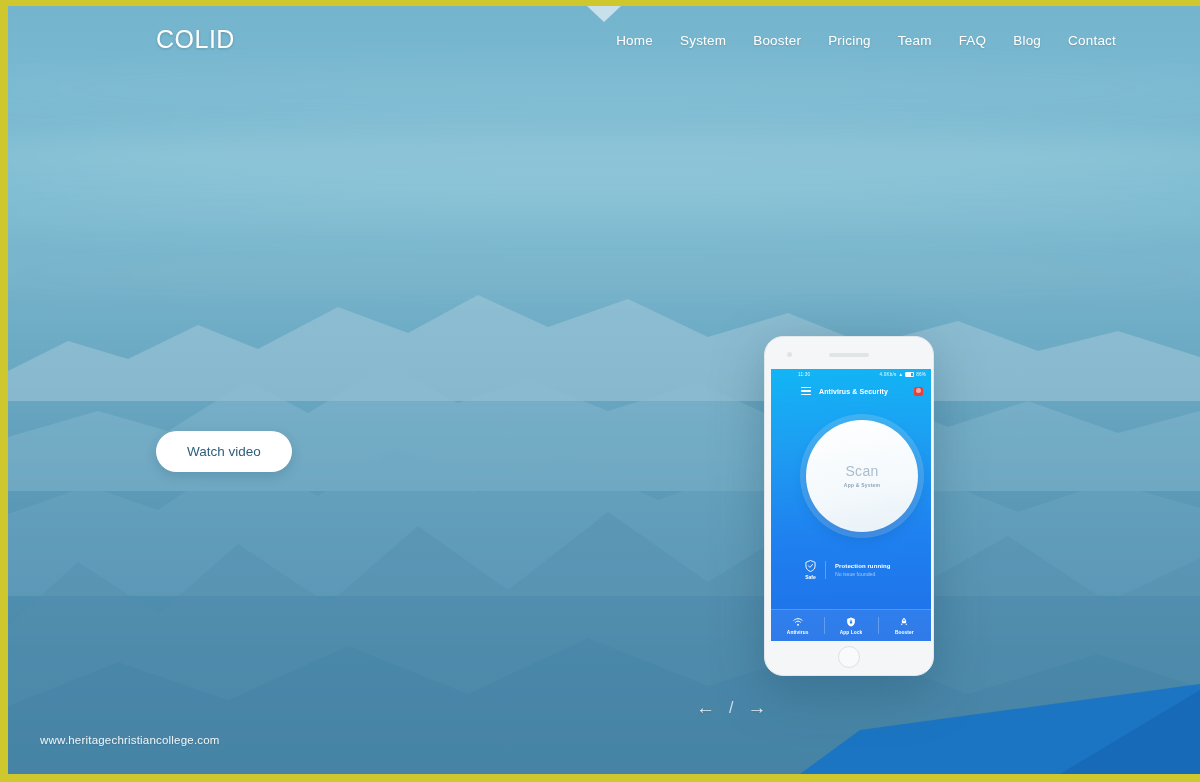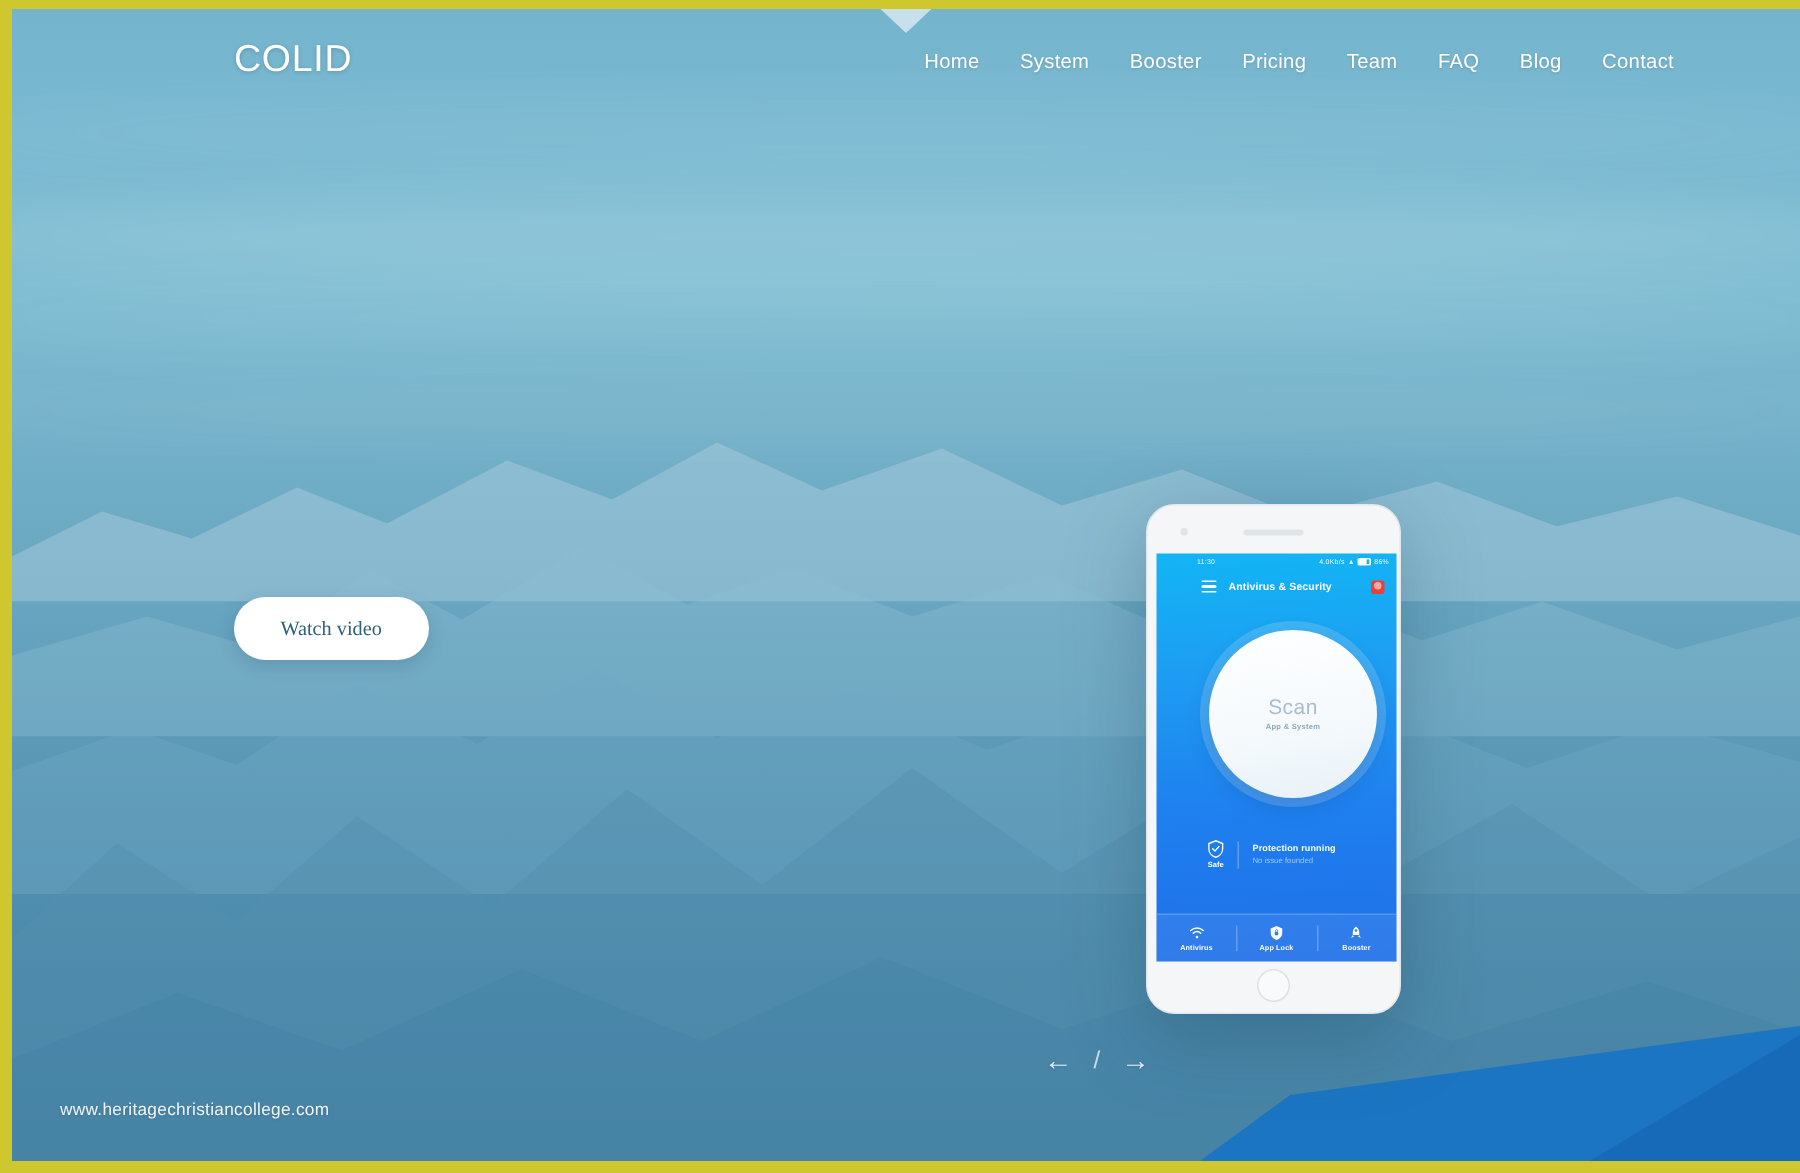--- a/index.html
+++ b/index.html
@@ -132,30 +132,31 @@
   #hero-desc {
     margin-top: 27px;
     color: #f2f8fb;
     font-size: 13.4px;
     line-height: 2.0;
     letter-spacing: .05px;
     text-shadow: 0 1px 3px rgba(10,50,70,.20);
     width: 482px;
   }
   #watch-video-button {
+    margin-top: 33px;
     display: inline-block;
     background: #ffffff;
     color: #2d5f7a;
     font-size: 13.5px;
     padding: 13px 31px;
     border: none;
     border-radius: 40px;
     box-shadow: 0 4px 12px rgba(12,52,76,.16);
     cursor: pointer;
-    font-family: Liberation Serif, serif;
+    font-family: Liberation Sans, sans-serif;
   }
 
   
   #slider-nav {
     position: absolute;
     left: 688px;
     top: 692px;
     display: flex;
     align-items: center;
     gap: 14px;

